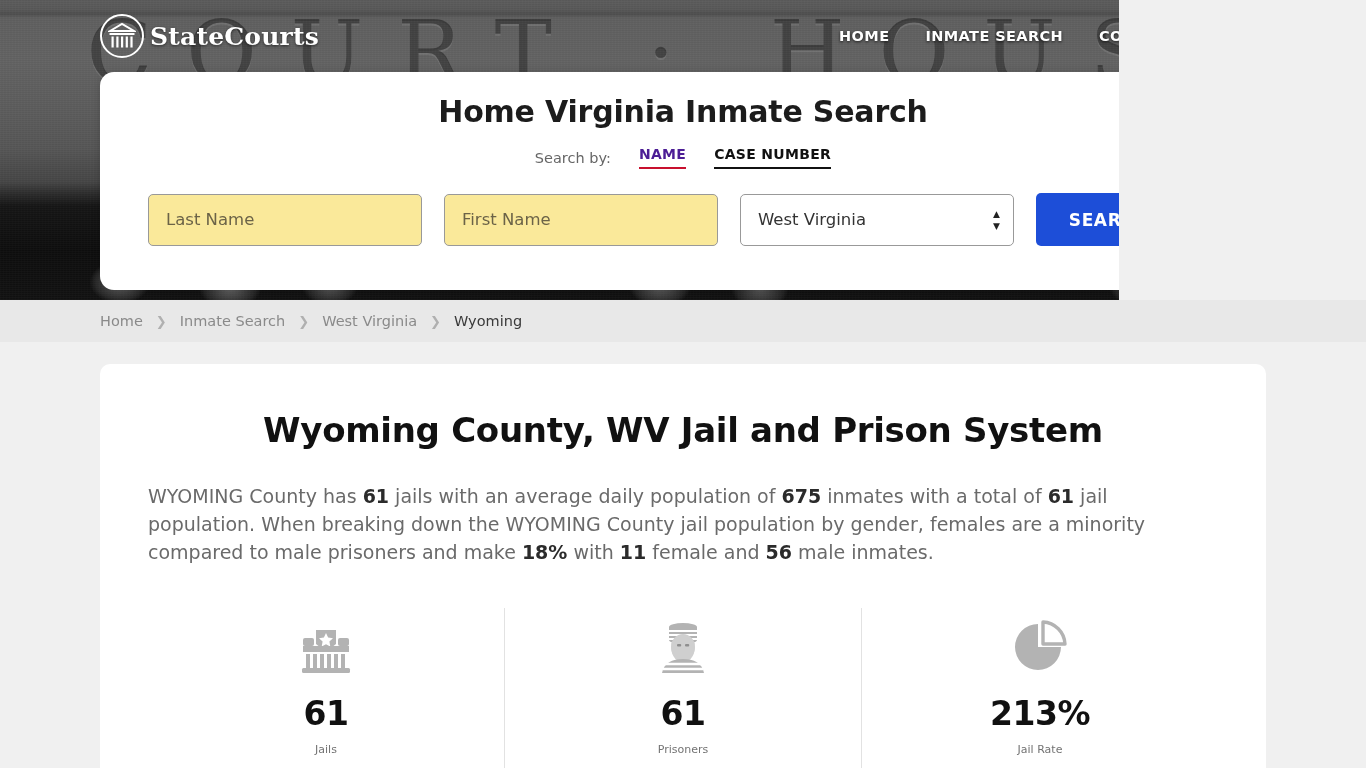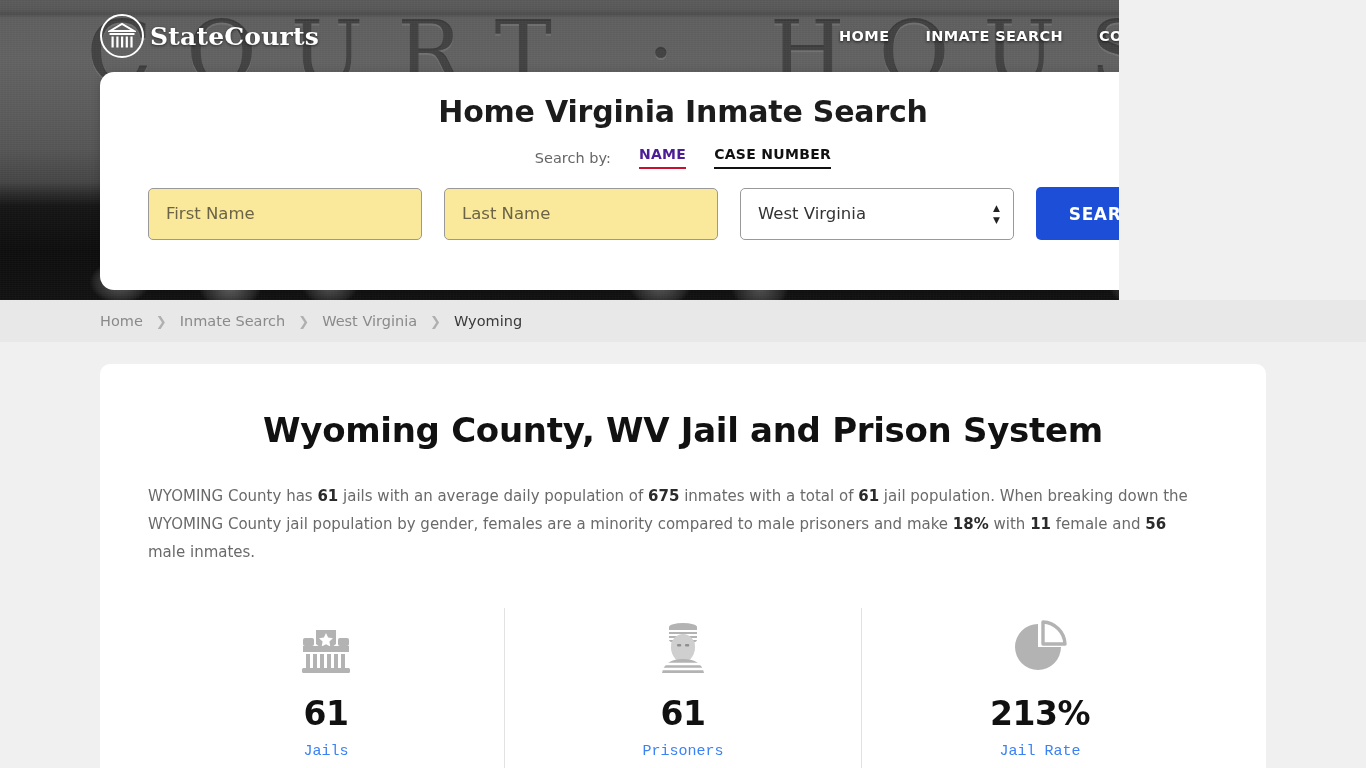--- a/index.html
+++ b/index.html
@@ -162,21 +162,21 @@
     color: #1c1c1c;
     letter-spacing: -.2px;
     margin-bottom: 17px;
   }
 
   .searchby-row {
     display: flex;
     align-items: center;
     justify-content: center;
     gap: 28px;
-    margin-bottom: 18px;
+    margin-bottom: 24px;
   }
   .searchby-label { font-size: 14.5px; color: #666; }
 
   .tab {
     font-size: 14px;
     font-weight: 700;
     letter-spacing: .3px;
     padding-bottom: 5px;
     cursor: pointer;
     background: none;
@@ -282,21 +282,21 @@
   .page-heading {
     font-size: 34px;
     font-weight: 700;
     color: #111;
     letter-spacing: -.3px;
     margin-bottom: 32px;
     text-align: center;
   }
 
   .intro {
-    font-size: 15px;
+    font-size: 19px;
     line-height: 28px;
     color: #6a6a6a;
     max-width: 1060px;
   }
   .intro b { color: #2b2b2b; font-weight: 700; }
 
   .stats {
     display: flex;
     margin-top: 42px;
   }
@@ -307,21 +307,21 @@
   }
   .stat + .stat { border-left: 1px solid #e2e2e2; }
   .stat-icon { height: 66px; display: flex; align-items: center; justify-content: center; }
   .stat-value {
     font-size: 33px;
     font-weight: 700;
     color: #111;
     margin-top: 14px;
     letter-spacing: -.5px;
   }
-  .stat-label { font-size: 15px; color: #3b82f6; margin-top: 10px; font-family: Liberation Mono, monospace; }
+  .stat-label { font-size: 11px; color: #737373; margin-top: 10px; }
 </style>
 </head>
 <body>
 
 <div class="hero">
   <div class="hero-photo"></div>
   <div class="hero-engrave">COURT · HOUSE</div>
   <div class="hero-noise"></div>
   <div class="hero-crowd"></div>
 
@@ -352,22 +352,22 @@
   <div class="search-card">
     <div class="search-title">Home Virginia Inmate Search</div>
 
     <div class="searchby-row">
       <span class="searchby-label">Search by:</span>
       <button class="tab is-active">NAME</button>
       <button class="tab is-plain">CASE NUMBER</button>
     </div>
 
     <div class="fields-row">
+      <input class="field field-last" type="text" placeholder="Last Name" style="">
       <input class="field field-first" type="text" placeholder="First Name" style="">
-      <input class="field field-last" type="text" placeholder="Last Name" style="">
 
       <span class="select-wrap">
         <select class="state-select">
           <option>West Virginia</option>
         </select>
         <span class="select-arrows">
           <span>▲</span>
             <span>▼</span>
         </span>
       </span>

